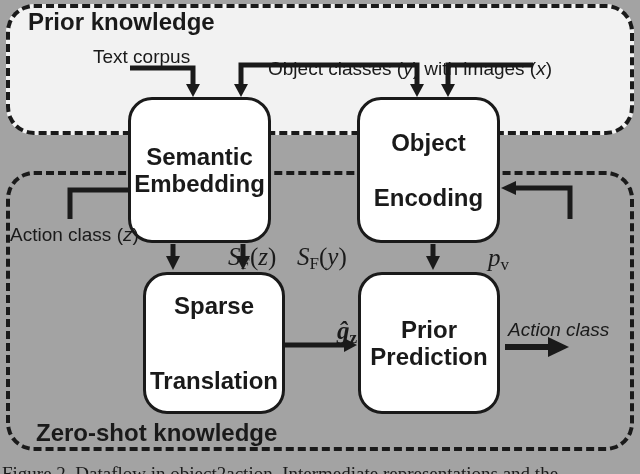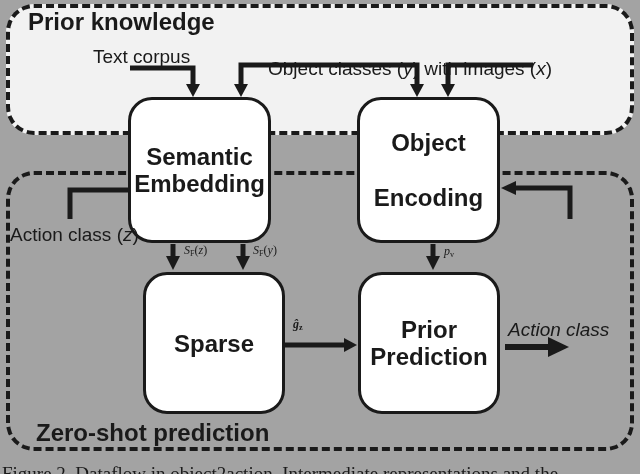--- a/index.html
+++ b/index.html
@@ -30,41 +30,41 @@
   .node-semantic{left:128px;top:97px;width:143px;height:146px;}
   .node-object{left:357px;top:97px;width:143px;height:146px;gap:28px;}
   .node-sparse{left:143px;top:272px;width:142px;height:142px;gap:48px;}
   .node-action{left:358px;top:272px;width:142px;height:142px;}
   .lbl{
     position:absolute;font-size:19px;white-space:nowrap;z-index:4;color:#1a1a1a;
   }
   .lbl .var{font-style:italic;}
   .math{
     position:absolute;z-index:4;white-space:nowrap;color:#1a1a1a;
-    font-family:"Liberation Serif",serif;font-style:italic;font-size:12px;
+    font-family:"Liberation Serif",serif;font-style:italic;font-size:25px;margin-left:44px;
   }
   .math sub{font-style:normal;font-size:0.68em;vertical-align:-0.25em;}
   .math.bold{font-weight:bold;text-align:right;}
   .math .upright{font-style:normal;}
   .arrows{position:absolute;left:0;top:0;z-index:2;pointer-events:none;}
   .caption{
     position:absolute;left:2px;top:463px;z-index:5;white-space:nowrap;
     font-family:"Liberation Serif",serif;font-size:19px;color:#1a1a1a;
   }
 </style>
 </head>
 <body>
 
 <div class="canvas">
 
   <div class="container-dashed prior"></div>
   <div class="container-dashed zeroshot"></div>
 
   <div class="container-label prior-label">Prior knowledge</div>
-  <div class="container-label zeroshot-label">Zero-shot prediction</div>
+  <div class="container-label zeroshot-label">Zero-shot knowledge</div>
 
   <svg class="arrows" width="640" height="474" viewBox="0 0 640 474">
     <g stroke="#1a1a1a" stroke-width="5" fill="none">
       <g>
         <path d="M130,68 H193 V86"></path>
       </g>
       <g>
         <path d="M241,86 V65 H417 V86"></path>
       </g>
       <g>
@@ -110,20 +110,21 @@
   <div class="node node-semantic">
     <div>Semantic</div>
     <div>Embedding</div>
   </div>
   <div class="node node-object">
     <div>Object</div>
     <div>Encoding</div>
   </div>
   <div class="node node-sparse">
     <div>Sparse</div>
+    <div>Translation</div>
   </div>
   <div class="node node-action">
     <div>Prior</div>
     <div>Prediction</div>
   </div>
 
   <div class="lbl" style="left:93px;top:46px;">Text corpus</div>
 
   <div class="lbl" style="left:268px;top:58px;"><span>Object classes (</span><span class="var">y</span><span>) with images (</span><span class="var">x</span><span>)</span></div>
 

